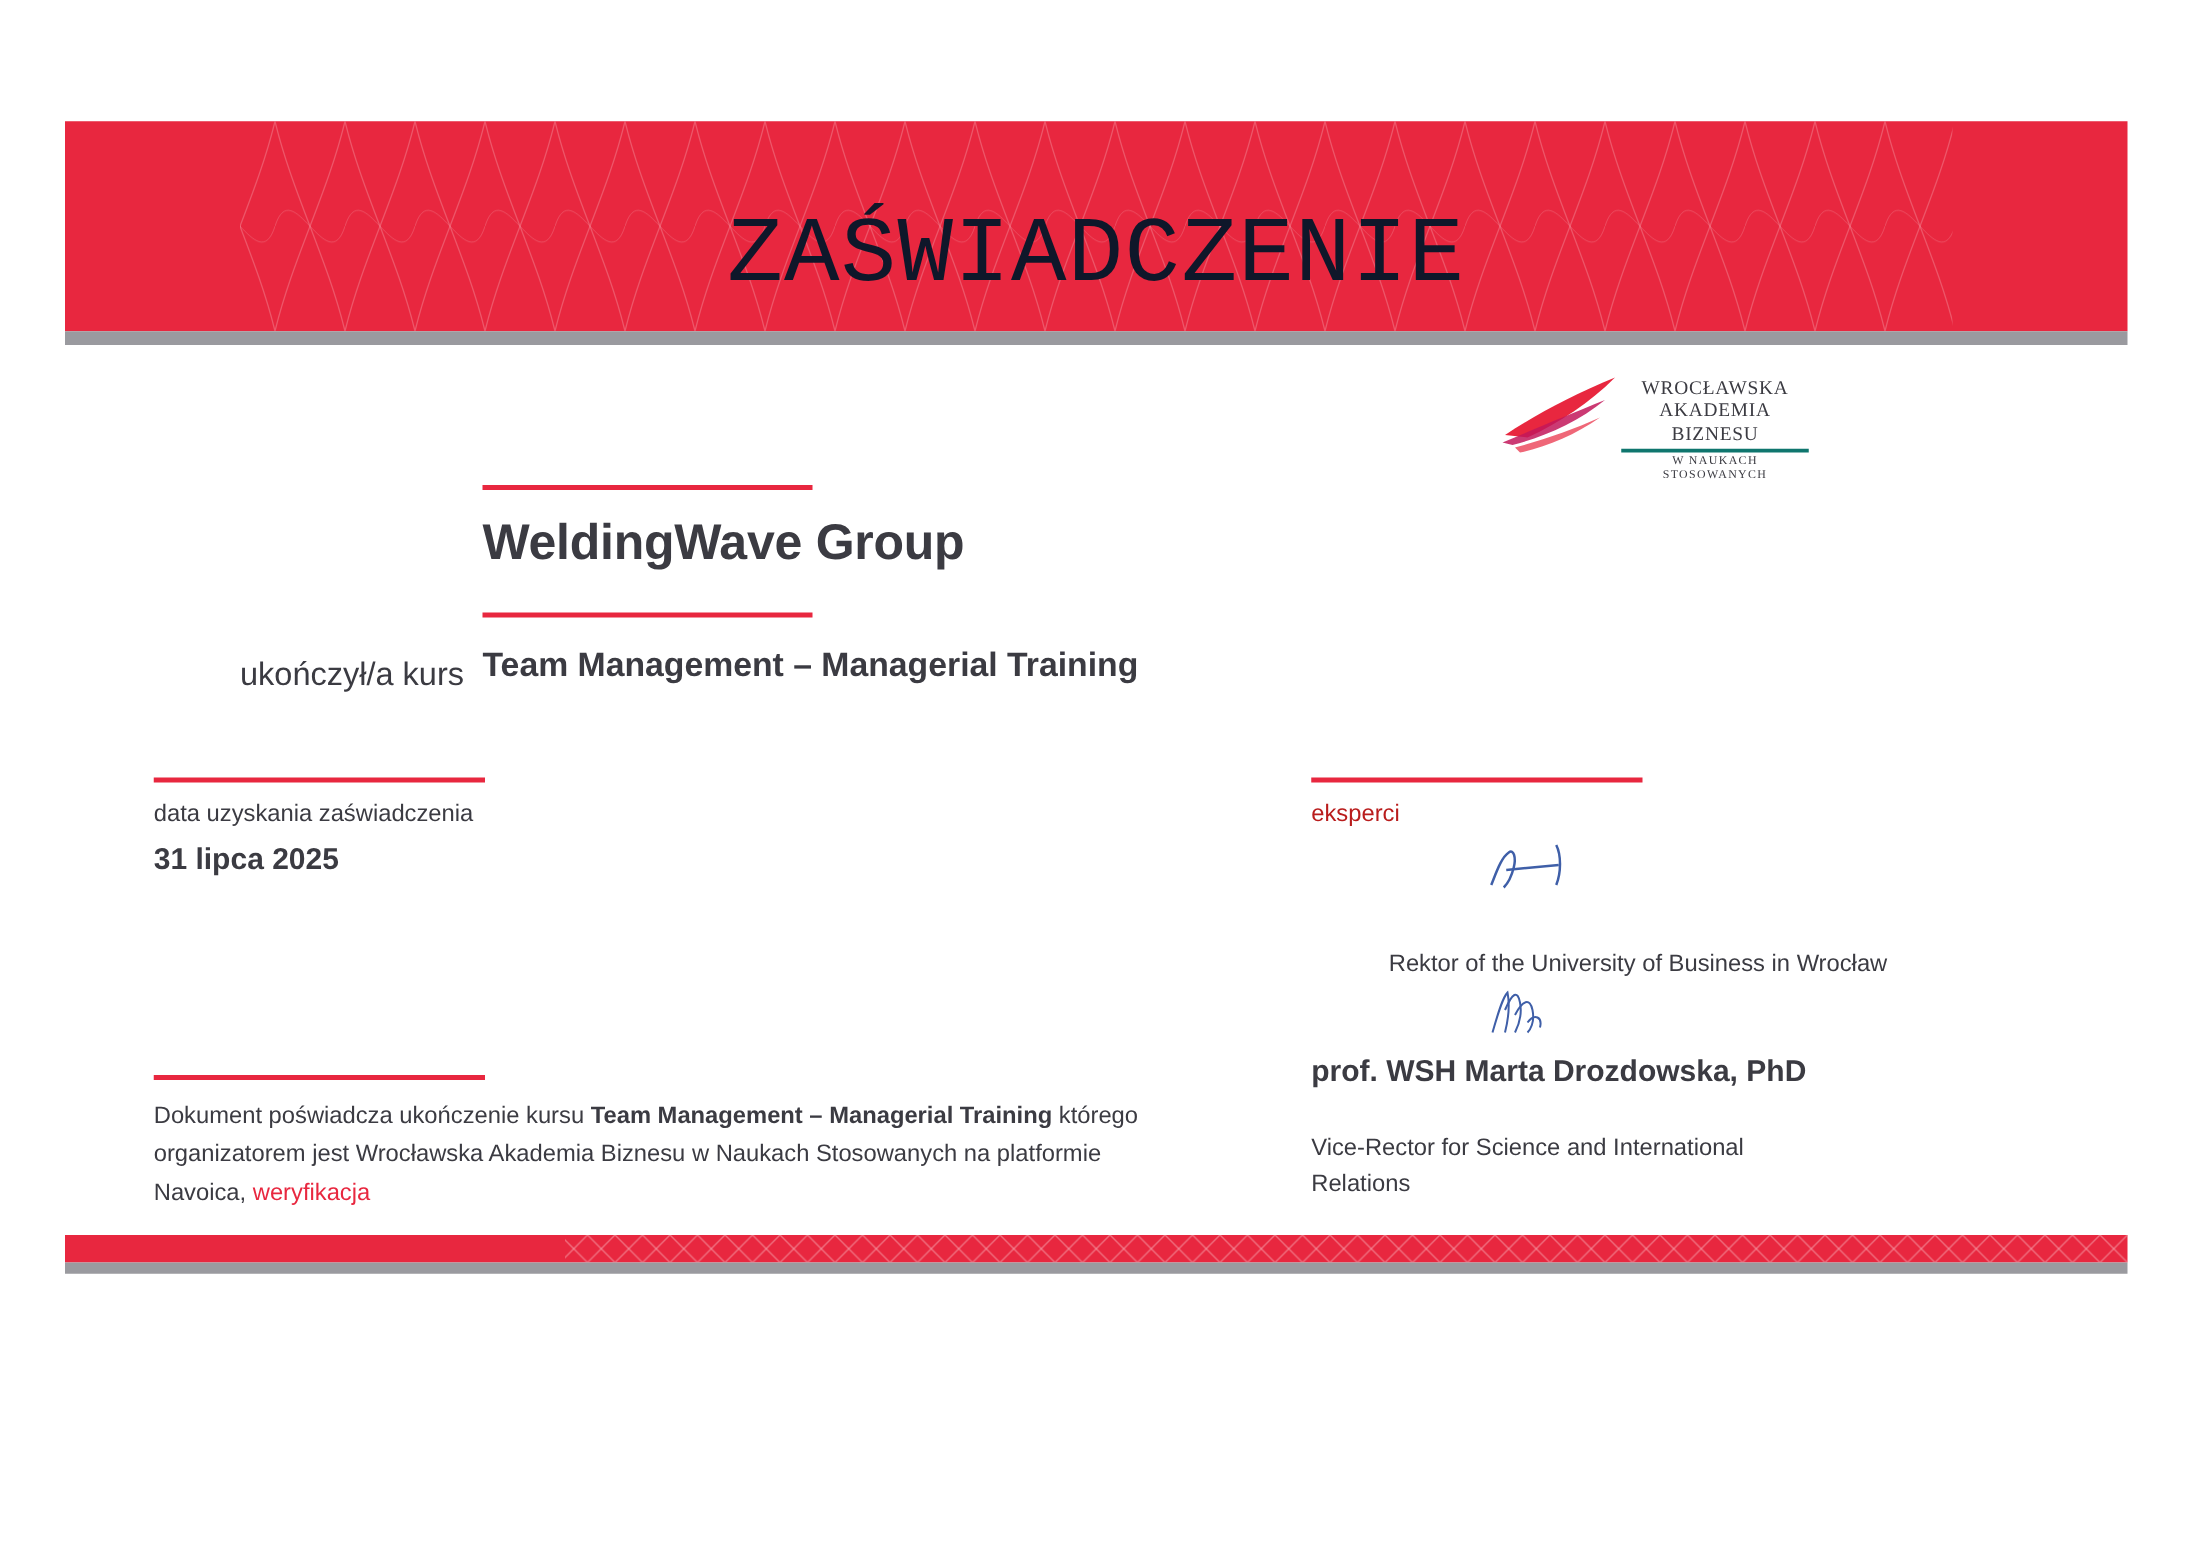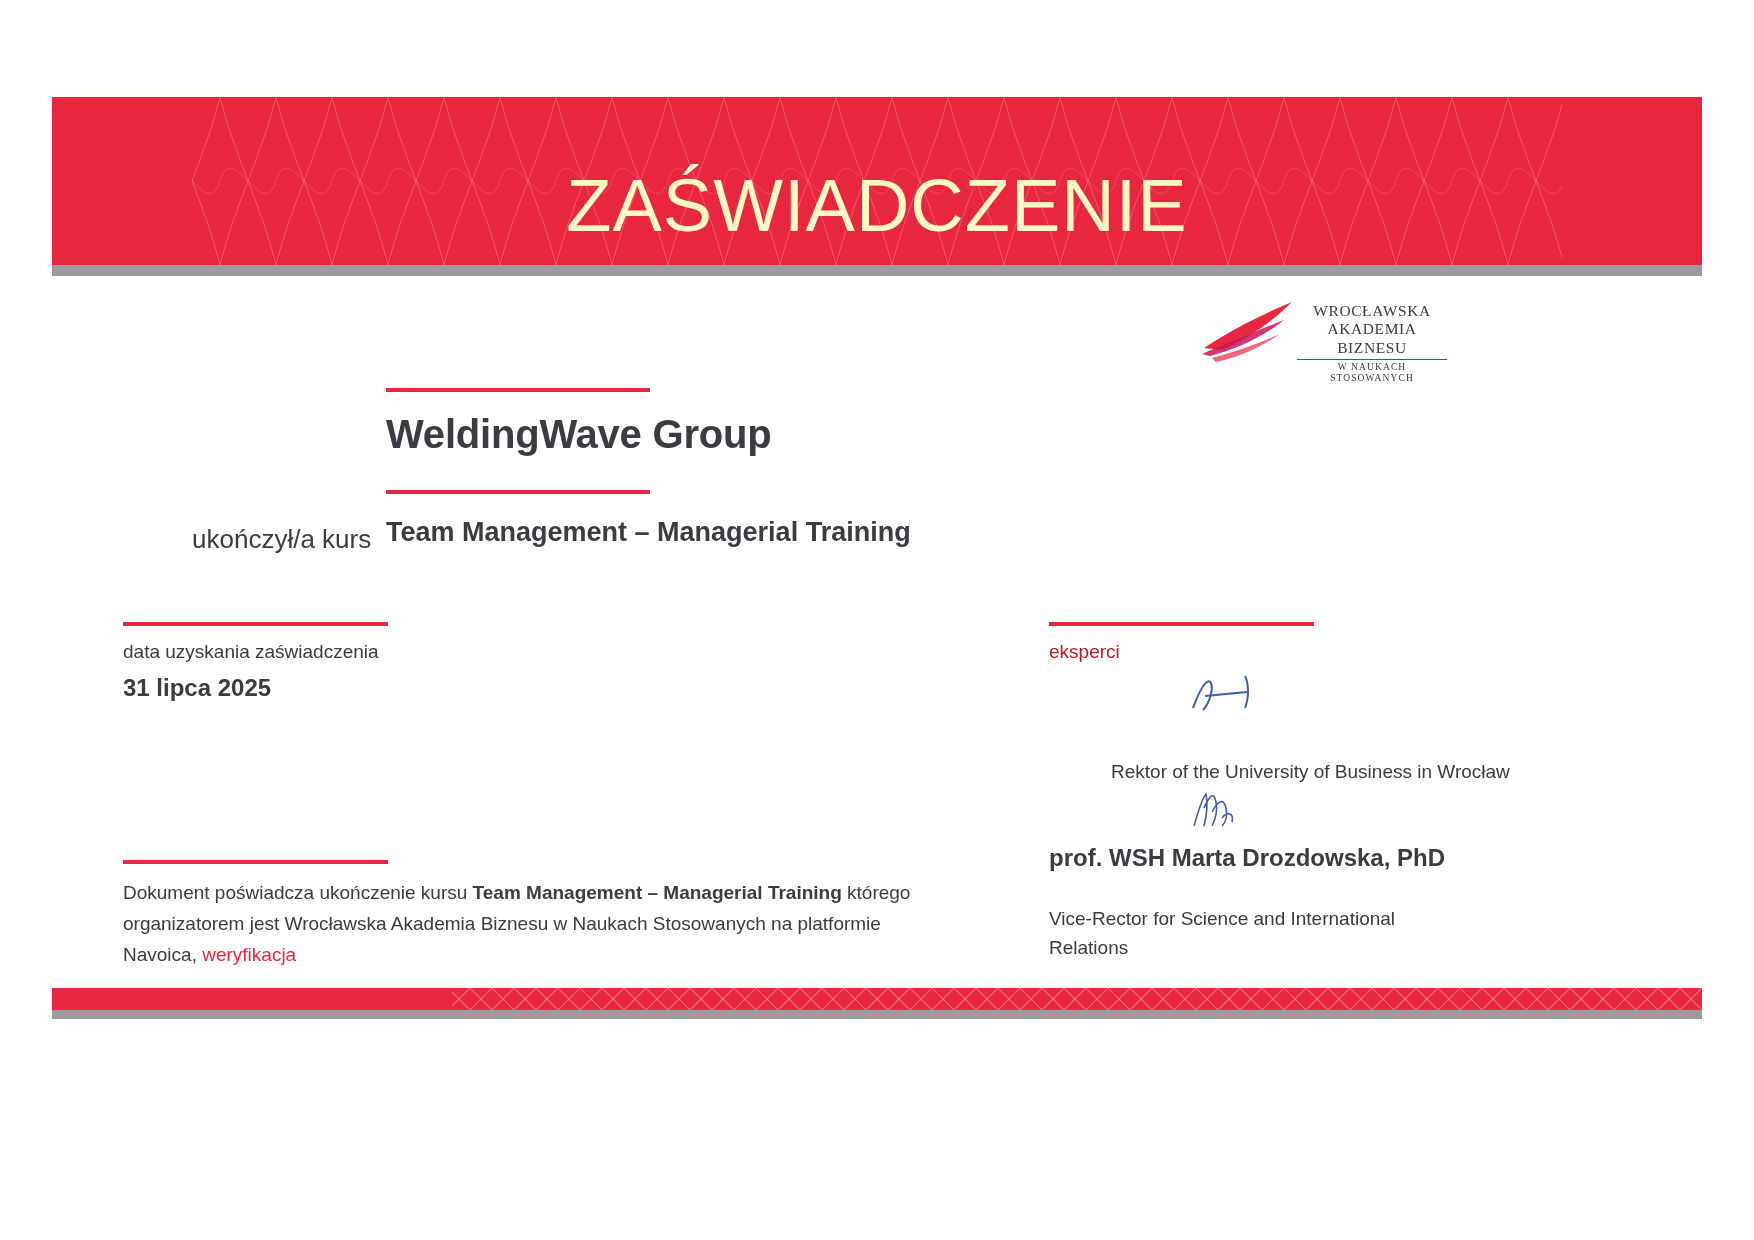--- a/index.html
+++ b/index.html
@@ -42,25 +42,25 @@
   }
   .banner-title {
     position: absolute;
     left: 0;
     top: 0;
     width: 100%;
     height: 216px;
     display: flex;
     align-items: center;
     justify-content: center;
-    color: #fef9c3;
+    color: #0f172a;
     font-size: 74px;
     letter-spacing: 1px;
     font-weight: 400;
-    font-family: Liberation Sans, sans-serif;
+    font-family: Liberation Mono, monospace;
   }
   .banner-underbar {
     position: absolute;
     left: 52px;
     top: 265px;
     width: 1650px;
     height: 11px;
     background: #9a9a9f;
   }
 
@@ -134,21 +134,21 @@
     letter-spacing: 0.6px;
     color: #3b3b42;
     font-family: "Liberation Serif", serif;
   }
   .wab-l3 {
     font-size: 9.5px;
     letter-spacing: 1.1px;
     color: #3b3b42;
     font-family: "Liberation Serif", serif;
     margin-top: 2px;
-    border-top: 1px solid #0f766e;
+    border-top: 3px solid #0f766e;
     padding-top: 2px;
   }
 
   
   .rule {
     position: absolute;
     background: #e8273f;
     height: 4px;
   }
 

